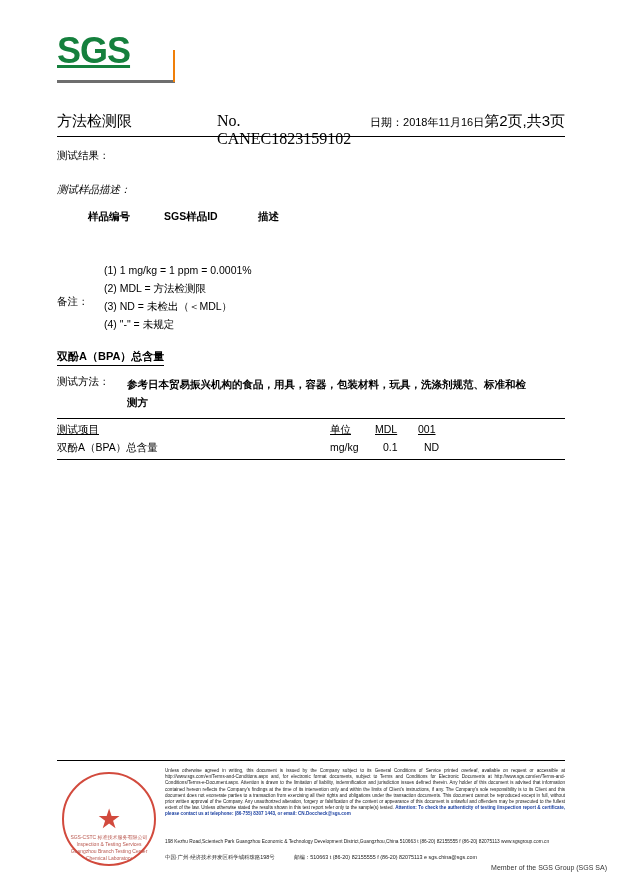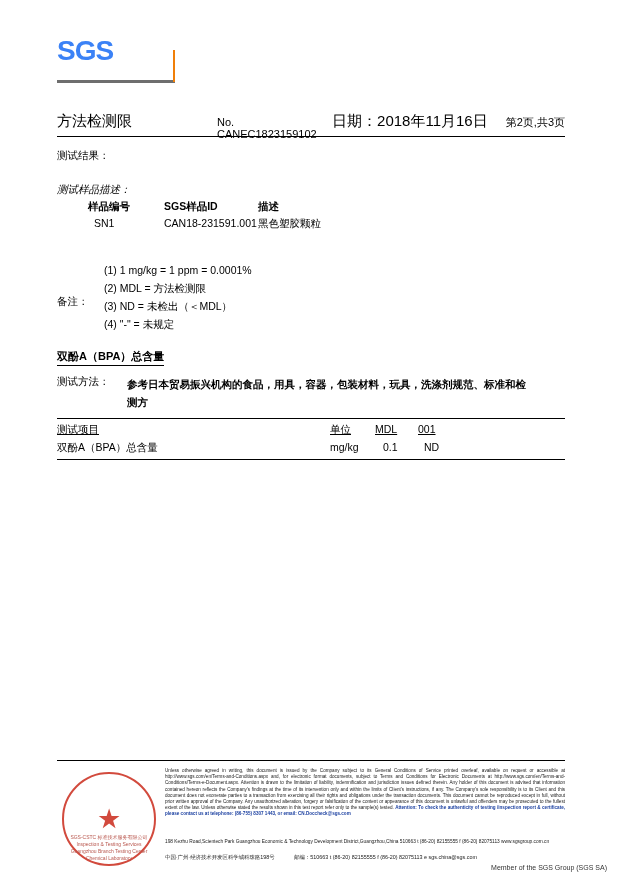--- a/index.html
+++ b/index.html
@@ -26,24 +26,25 @@
   .logo-wrap {
     position: absolute;
     left: 57px;
     top: 28px;
     width: 120px;
     height: 58px;
   }
   .logo-text {
     font-family: "Liberation Sans", sans-serif;
     font-weight: bold;
-    font-size: 28px;
+    font-size: 36px;
     letter-spacing: -1px;
-    color: #3b82f6;
+    color: #15803d;
     line-height: 46px;
+    text-decoration: underline;
   }
   .logo-rule {
     position: absolute;
     left: 0;
     top: 52px;
     width: 118px;
     height: 3px;
     background: #6e6e6e;
   }
   .logo-bar-v {
@@ -64,33 +65,33 @@
     display: flex;
     align-items: baseline;
   }
   .doc-title {
     font-size: 15px;
     font-weight: normal;
     color: #000;
     width: 160px;
   }
   .doc-no {
+    font-size: 16px;
+    flex: 1;
+    font-family: Liberation Serif, serif;
+  }
+  .doc-date {
     font-size: 11px;
-    flex: 1;
-  }
-  .doc-date {
+    text-align: center;
+    white-space: nowrap;
+  }
+  .doc-page {
     font-size: 15px;
-    text-align: center;
-    white-space: nowrap;
-  }
-  .doc-page {
-    font-size: 11px;
     text-align: right;
     white-space: nowrap;
-    margin-left: 18px;
   }
   .hr-main {
     position: absolute;
     left: 57px;
     top: 136px;
     width: 508px;
     height: 1px;
     background: #000;
   }
 
@@ -110,21 +111,21 @@
     left: 88px;
     top: 200px;
     font-size: 10.5px;
     font-weight: bold;
     width: 400px;
   }
   .samp-head span, .samp-row span {
     display: inline-block;
   }
   .c1 { width: 76px; }
-  .c2 { width: 94px; }
+  .c2 { width: 94px; margin-top: 10px; }
   .c3 { width: 180px; }
   .samp-row {
     position: absolute;
     left: 88px;
     top: 217px;
     font-size: 10.5px;
     width: 400px;
   }
   .samp-row .c1 { padding-left: 6px; width: 70px; }
 
@@ -298,23 +299,20 @@
   </div>
   <div class="hr-main"></div>
 
   <div class="t t-results">测试结果：</div>
 
   <div class="t t-sampdesc">测试样品描述：</div>
 
   <div class="samp-head">
     <span class="c1">样品编号</span><span class="c2">SGS样品ID</span><span class="c3">描述</span>
   </div>
-  <div class="samp-row">
-    <span class="c1">SN1</span><span class="c2">CAN18-231591.001</span><span class="c3">黑色塑胶颗粒</span>
-  </div>
 
   <div class="t t-remark">备注：</div>
   <div class="remark-item" style="top:264px">(1) 1 mg/kg = 1 ppm = 0.0001%</div>
   <div class="remark-item" style="top:282px">(2) MDL = 方法检测限</div>
   <div class="remark-item" style="top:300px">(3) ND = 未检出（＜MDL）</div>
   <div class="remark-item" style="top:318px">(4) "-" = 未规定</div>
 
   <div class="sec-head">双酚A（BPA）总含量</div>
 
   <div class="method-label">测试方法：</div>

